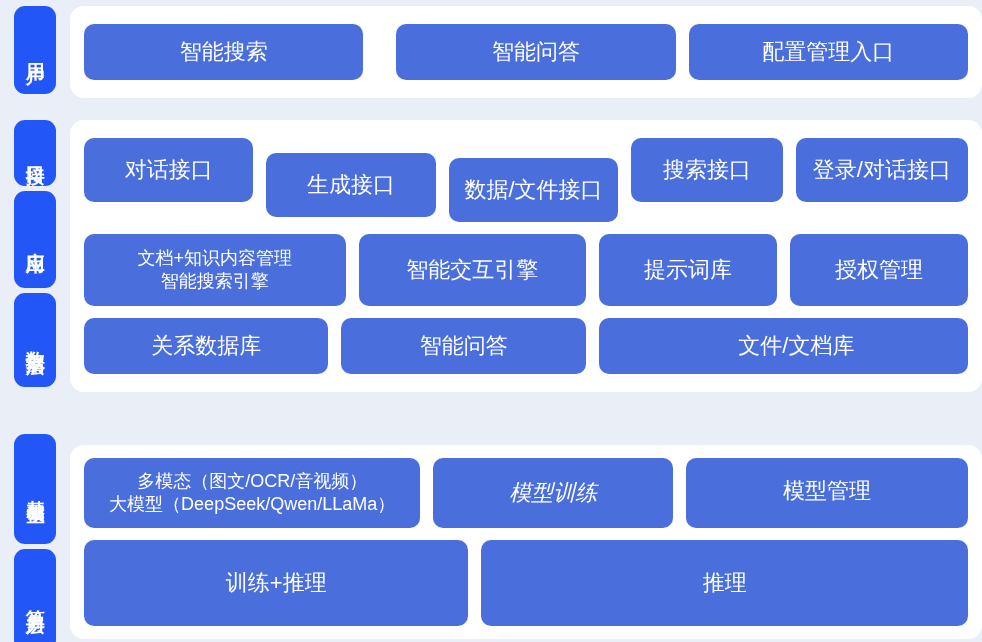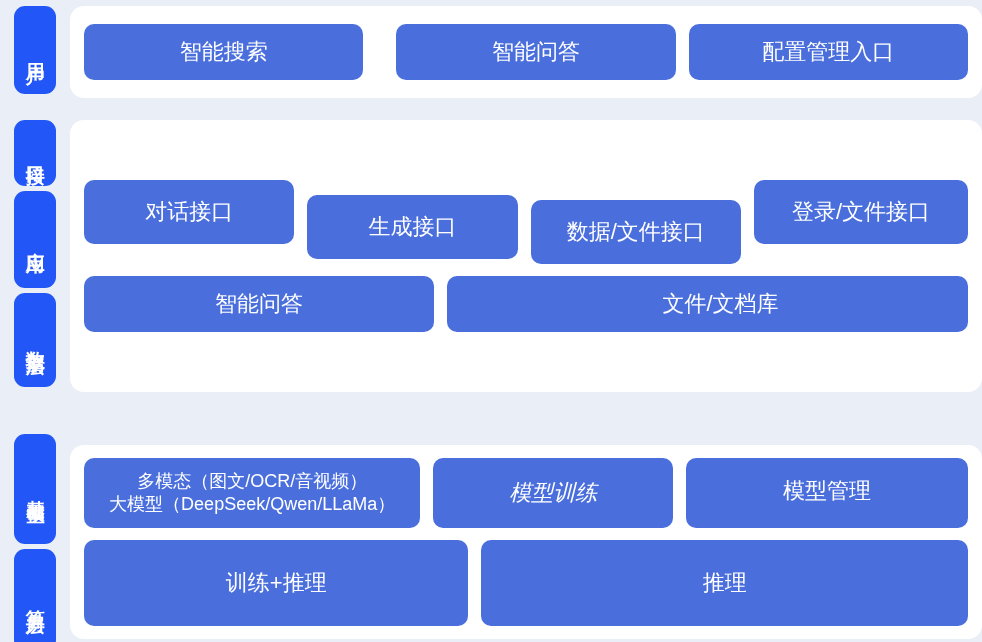--- a/index.html
+++ b/index.html
@@ -154,25 +154,34 @@
       <div class="rail-tab t-interface">接口</div>
       <div class="rail-tab t-application">应用</div>
       <div class="rail-tab t-data">数据层</div>
     </div>
     <div class="panel">
 
       <div class="card-row row-interface">
         <div class="card" style="flex:1 1 0;">对话接口</div>
         <div class="card" style="flex:1 1 0;margin-top:15px;">生成接口</div>
         <div class="card" style="flex:1 1 0;margin-top:20px;">数据/文件接口</div>
-        <div class="card" style="flex:1.02 1 0;">登录/文件接口</div>
-      </div>
-
+        <div class="card" style="flex:0.88 1 0;">搜索接口</div>
+        <div class="card" style="flex:1.02 1 0;">登录/对话接口</div>
+      </div>
+
+      <div class="card-row row-application">
+        <div class="card multiline" style="flex:1.33 1 0;">文档+知识内容管理
+智能搜索引擎</div>
+        <div class="card" style="flex:1.14 1 0;">智能交互引擎</div>
+        <div class="card" style="flex:0.87 1 0;">提示词库</div>
+        <div class="card" style="flex:0.87 1 0;">授权管理</div>
+      </div>
 
       <div class="card-row row-data">
+        <div class="card" style="flex:1 1 0;">关系数据库</div>
         <div class="card" style="flex:1 1 0;">智能问答</div>
         <div class="card" style="flex:1.44 1 0;padding-left:36px;">文件/文档库</div>
       </div>
 
     </div>
   </div>
 
   <div class="section" id="section-bottom">
     <div class="label-rail">
       <div class="rail-tab t-foundation">基础模型</div>

